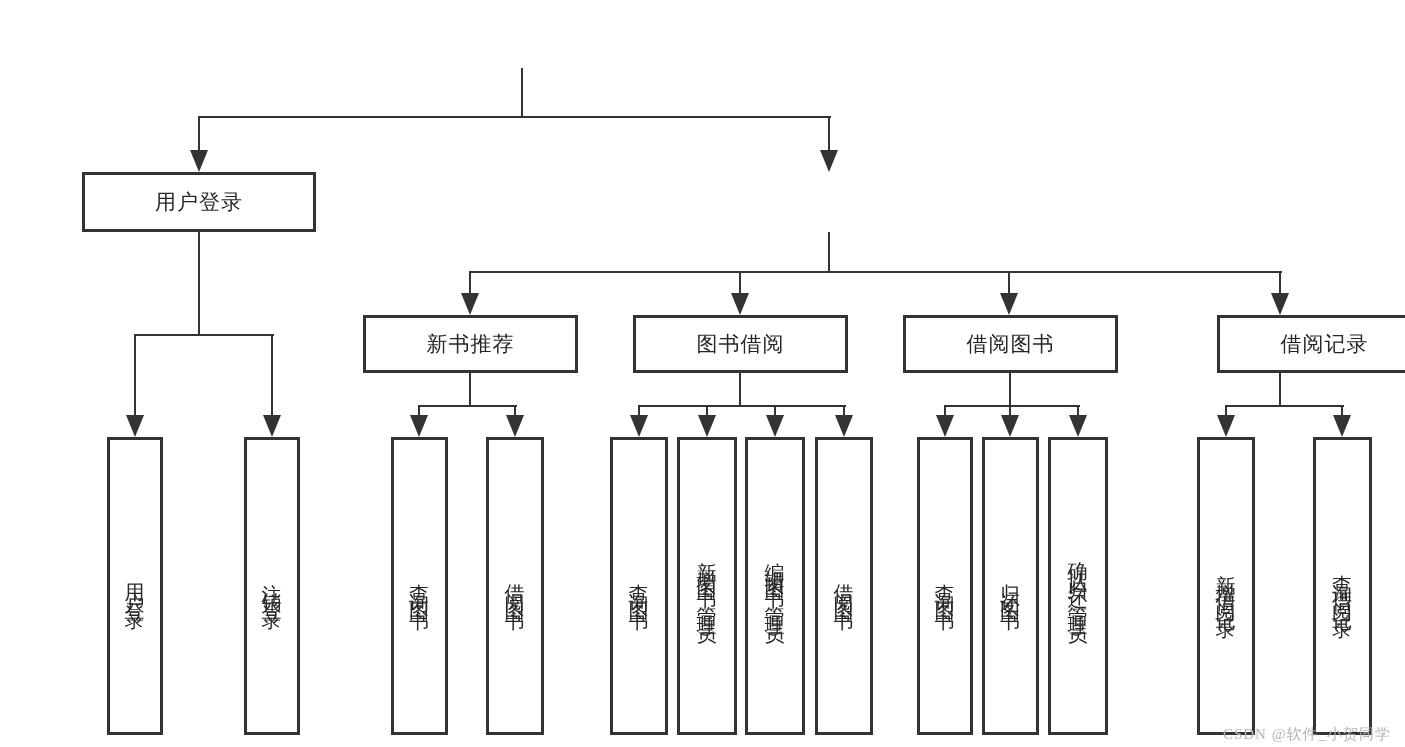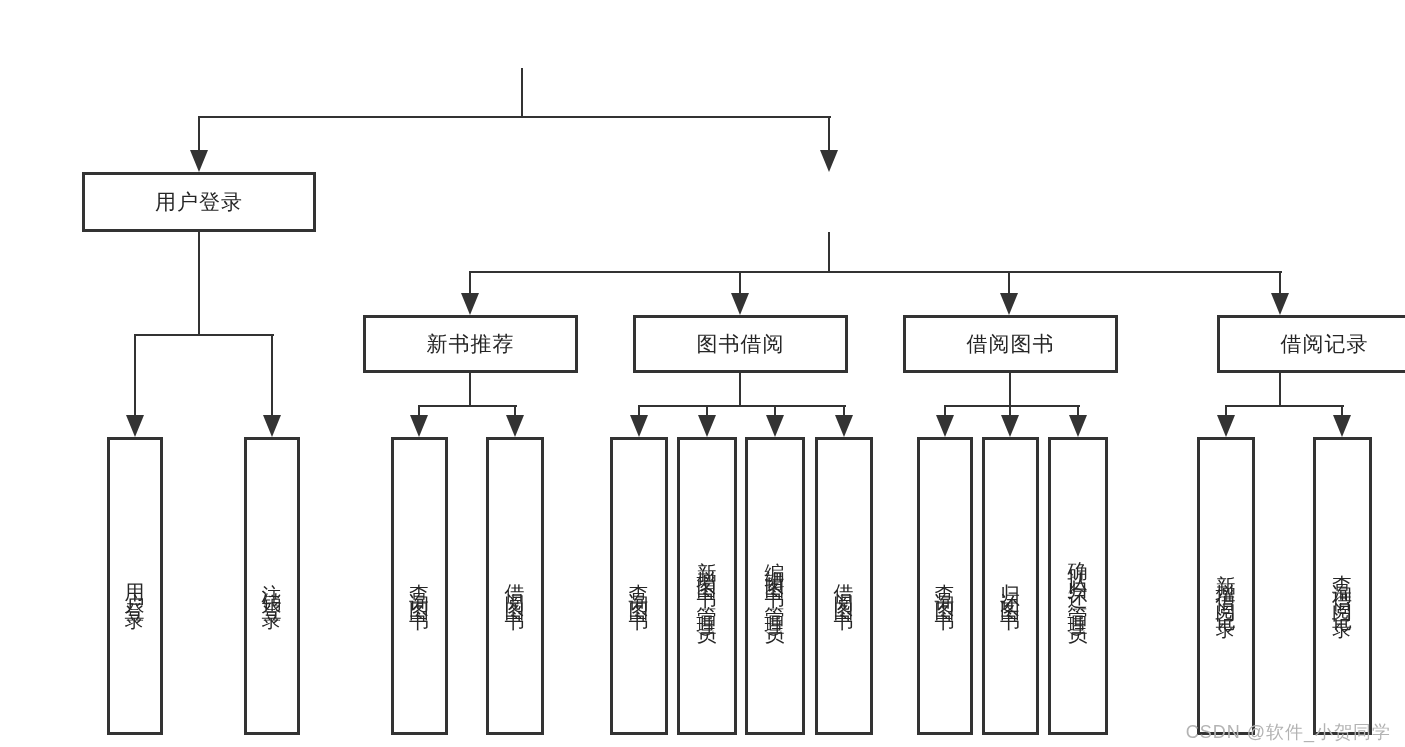--- a/index.html
+++ b/index.html
@@ -53,24 +53,25 @@
     width: 0;
     height: 0;
     border-left: 9px solid transparent;
     border-right: 9px solid transparent;
     border-top: 22px solid var(--line);
   }
   .watermark {
     position: absolute;
     right: 14px;
     bottom: 3px;
-    font-size: 18px;
+    font-size: 15px;
     color: var(--watermark);
     letter-spacing: 1px;
     white-space: nowrap;
+    font-family: Liberation Serif, serif;
   }
 </style>
 </head>
 <body>
 
 <div class="canvas">
 
 
   <i class="ln" style="left:521px; top:68px;  width:2px; height:49px;"></i>
   <i class="ln" style="left:198px; top:116px; width:633px; height:2px;"></i>

